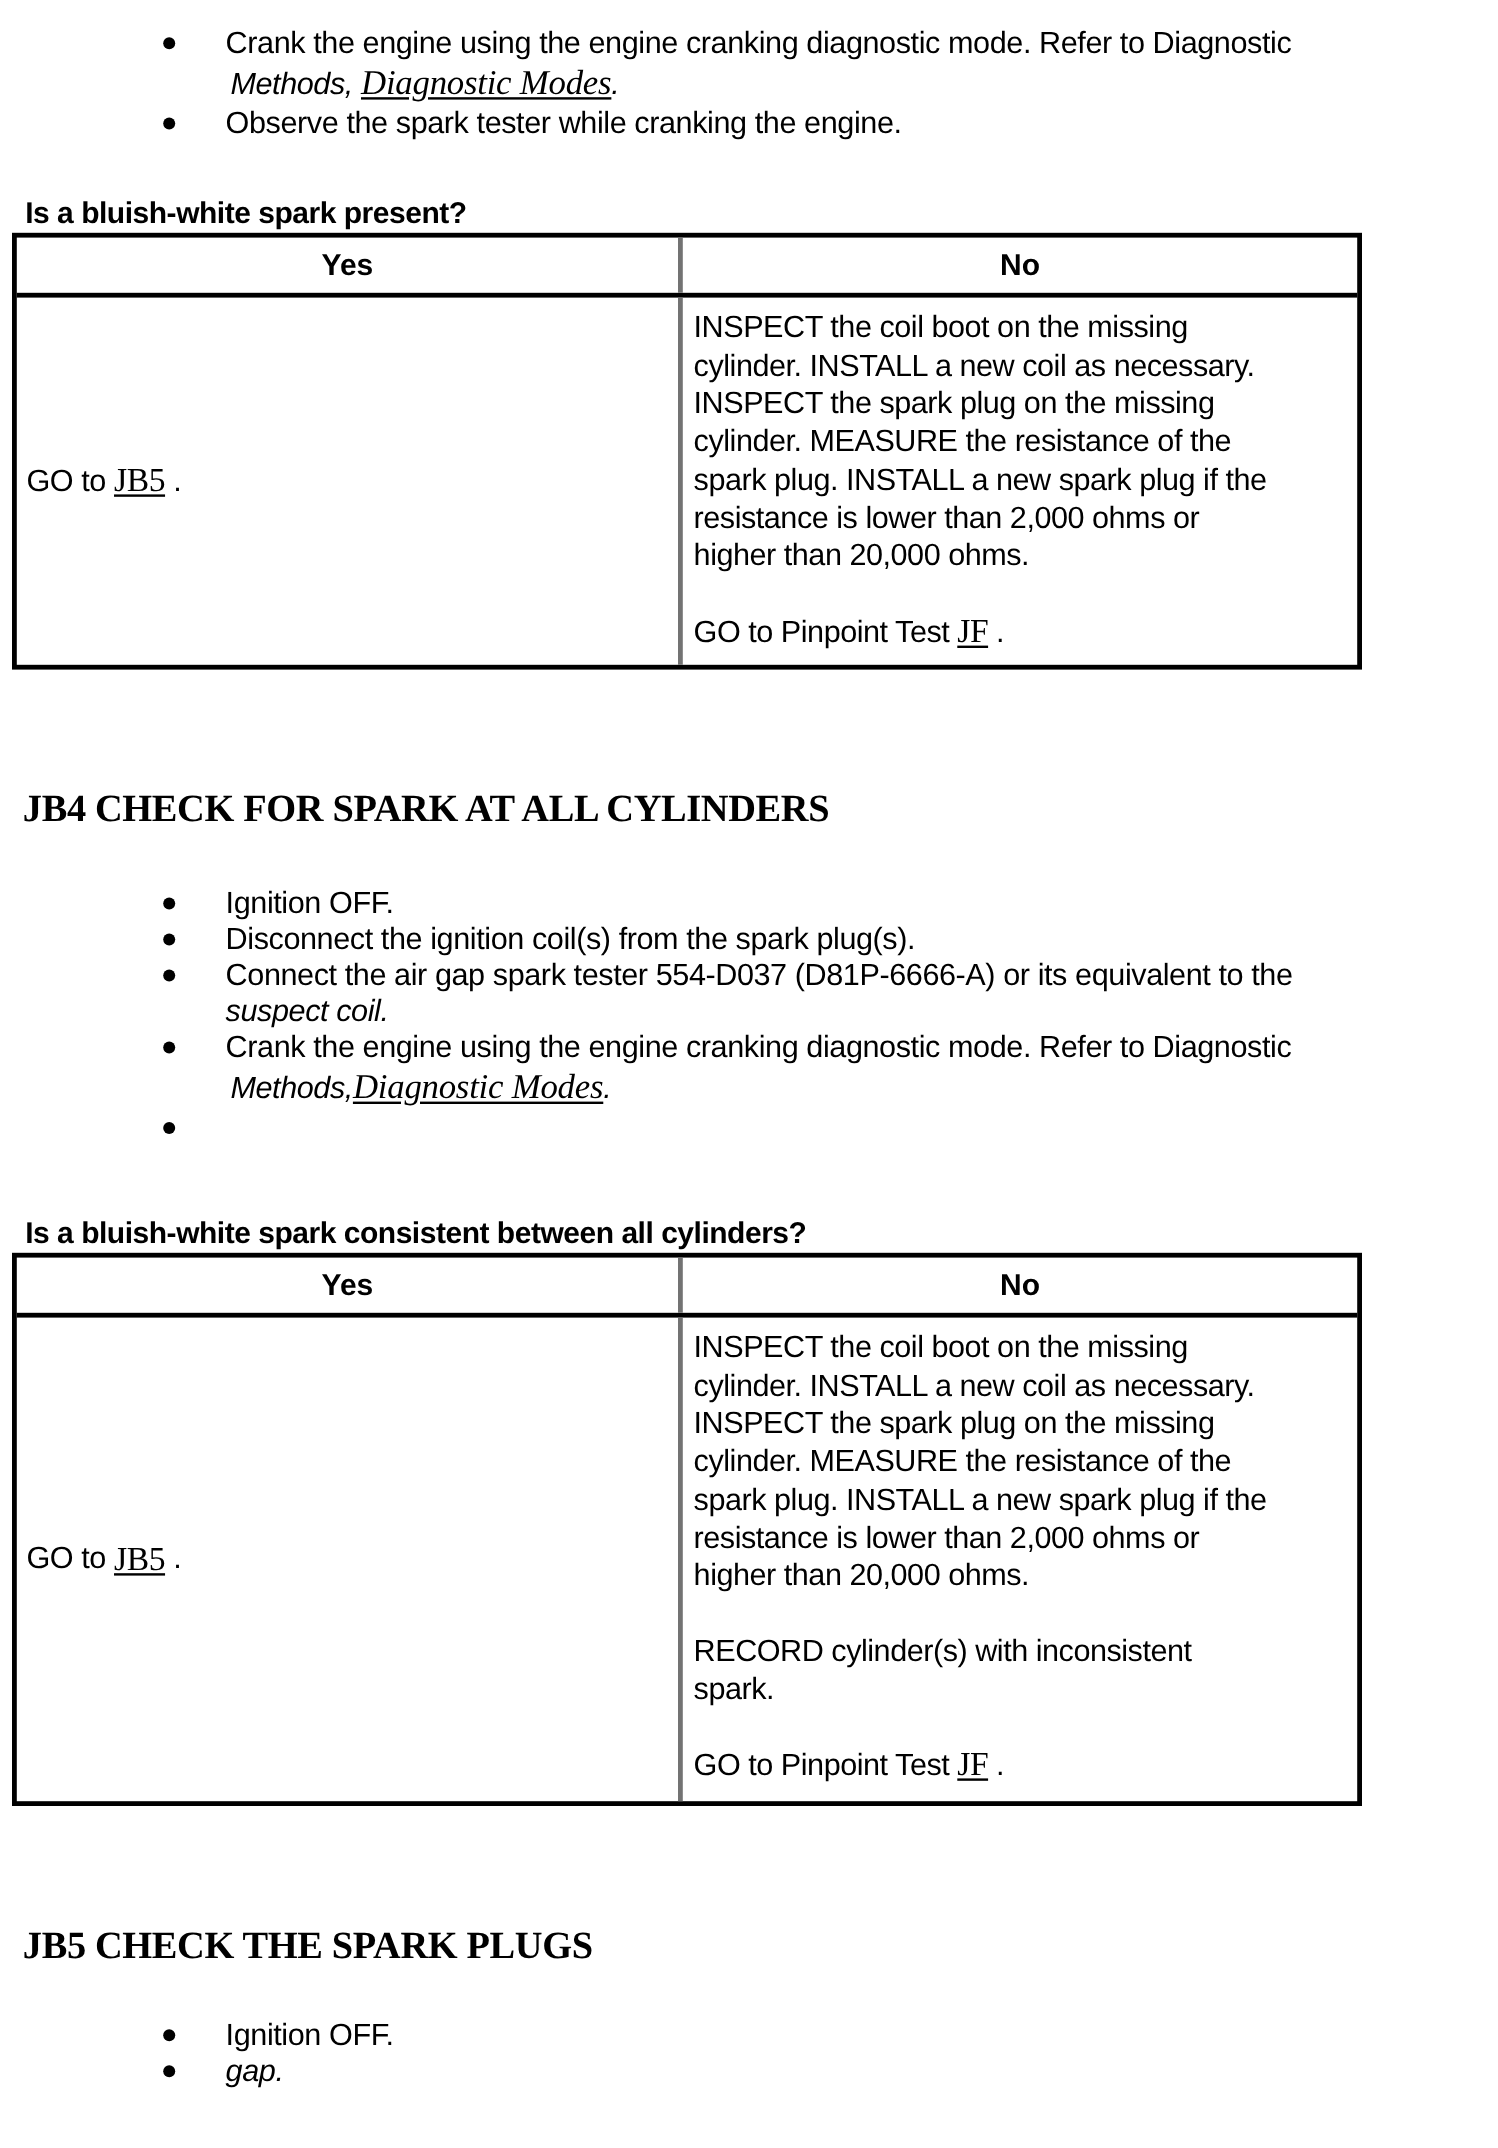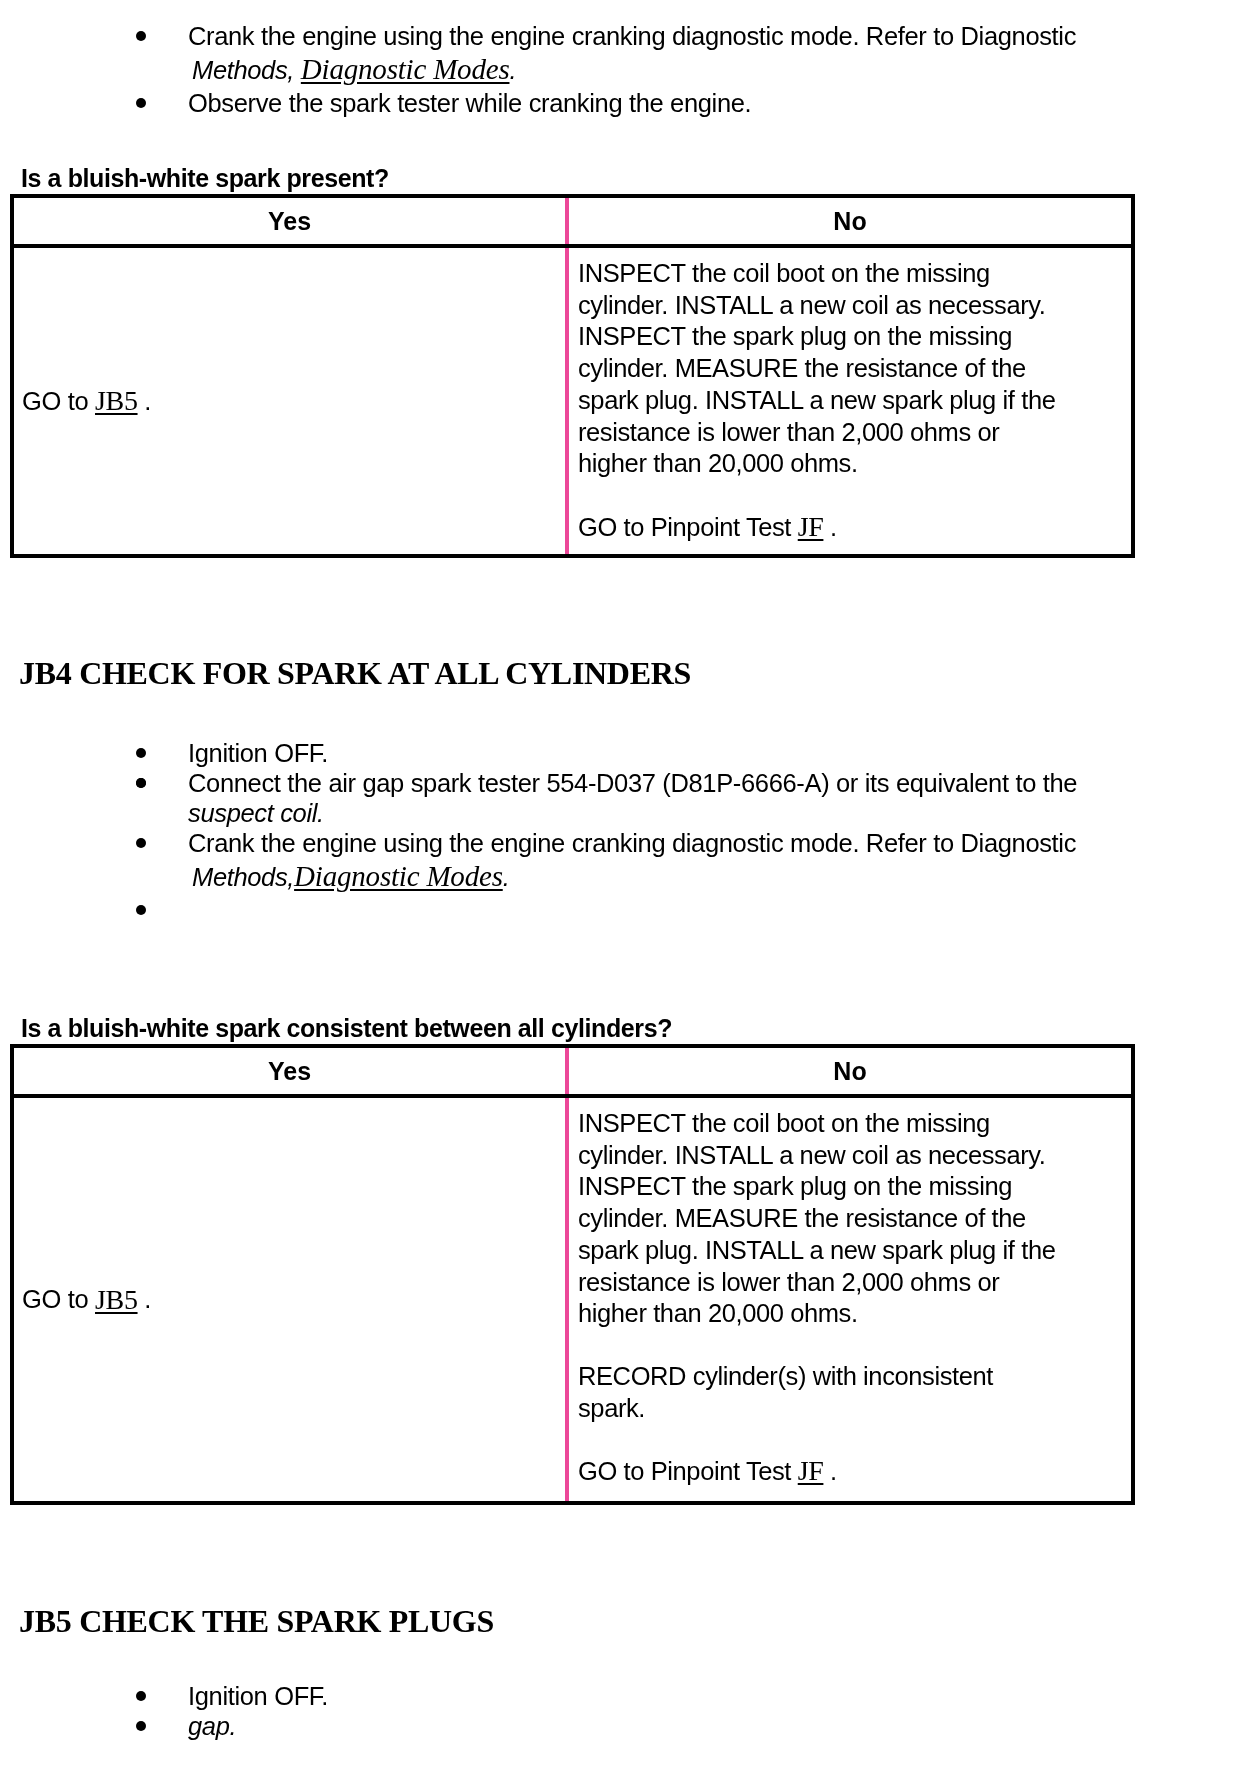--- a/index.html
+++ b/index.html
@@ -7,21 +7,21 @@
   .bullets { position: absolute; left: 0; width: 1036px; margin: 0; padding: 0; list-style: none; }
   .bullets li { position: relative; padding-left: 188px; font-size: 25.5px; line-height: 30px; letter-spacing: -0.35px; white-space: nowrap; }
   .bullets li .dot { position: absolute; left: 136px; top: 10px; width: 10px; height: 10px; border-radius: 50%; background: #000; }
   .bullets li .cont { display: block; padding-left: 4px; font-style: italic; }
   .serif-link { font-family: "Liberation Serif", serif; font-size: 29px; text-decoration: underline; text-underline-offset: 3px; color: #000; letter-spacing: -0.2px; cursor: pointer; }
   .question { position: absolute; left: 21px; font-weight: bold; font-size: 25px; letter-spacing: -0.4px; white-space: nowrap; }
   .heading { position: absolute; left: 19px; font-family: "Liberation Serif", serif; font-weight: bold; font-size: 32px; letter-spacing: -0.3px; white-space: nowrap; }
   .dtable { position: absolute; left: 10px; width: 1125px; border: 4px solid #000; box-sizing: border-box; }
   .dtable .hdr { display: flex; height: 50px; border-bottom: 4px solid #000; box-sizing: border-box; }
   .dtable .hdr div { display: flex; align-items: center; justify-content: center; font-weight: bold; font-size: 25px; }
-  .dtable .col-yes { width: 555px; border-right: 4px solid #ec4899; box-sizing: border-box; }
+  .dtable .col-yes { width: 555px; border-right: 4px solid #737373; box-sizing: border-box; }
   .dtable .col-no { flex: 1; border-radius: 18px; }
   .dtable .body { display: flex; box-sizing: border-box; }
   .dtable .body .col-yes { display: flex; align-items: center; padding-left: 8px; font-size: 25.5px; letter-spacing: -0.35px; }
   .dtable .body .col-no { padding: 10px 4px 10px 9px; font-size: 25.5px; line-height: 31.7px; letter-spacing: -0.4px; }
   .dtable .body .col-no p { margin: 0; }
   .dtable .body .col-no p + p { margin-top: 31px; }
   .ref-link { font-family: "Liberation Serif", serif; font-size: 28px; text-decoration: underline; text-underline-offset: 3px; cursor: pointer; }
 </style>
 </head>
 <body>
@@ -68,20 +68,21 @@
 
 <div class="heading" style="top:655px;">JB4 CHECK FOR SPARK AT ALL CYLINDERS</div>
 
 <ul class="bullets" style="top:738px;">
   <li>
     <span class="dot"></span>
     <span>Ignition OFF.</span>
   </li>
   <li>
     <span class="dot"></span>
+    <span>Disconnect the ignition coil(s) from the spark plug(s).</span>
   </li>
   <li>
     <span class="dot"></span>
     <span>Connect the air gap spark tester 554-D037 (D81P-6666-A) or its equivalent to the</span>
     <span class="cont" style="padding-left:0;">suspect coil.</span>
   </li>
   <li>
     <span class="dot"></span>
     <span>Crank the engine using the engine cranking diagnostic mode. Refer to Diagnostic</span>
     <span class="cont" style="line-height:36px;"><span>Methods,</span><a class="serif-link">Diagnostic Modes</a><span>.</span></span>

